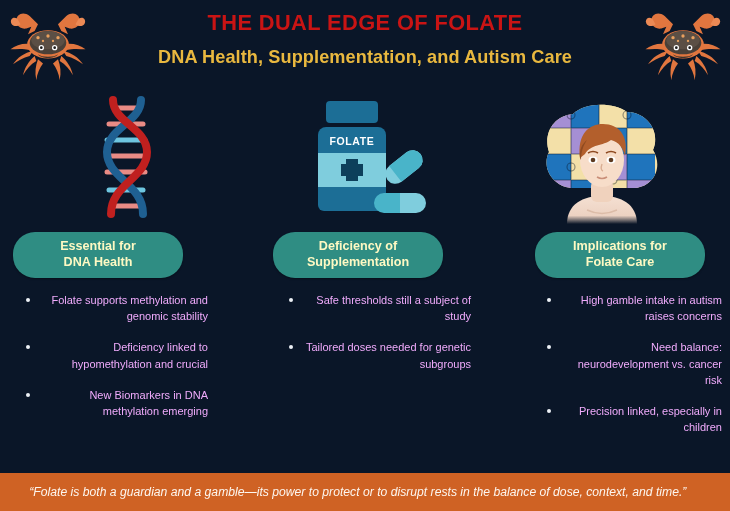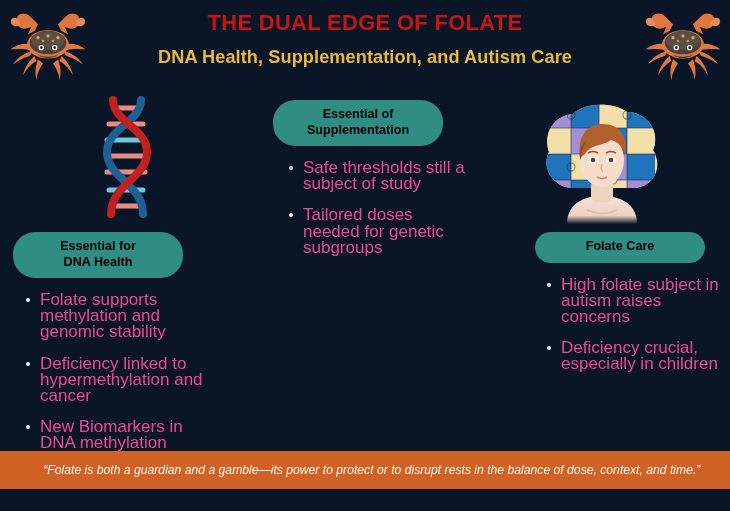--- a/index.html
+++ b/index.html
@@ -77,21 +77,21 @@
     align-items: center;
     justify-content: center;
   }
 
   .pill {
     margin: 8px auto 0;
     background: #2f8d83;
     border-radius: 22px;
     padding: 7px 10px 8px;
     text-align: center;
-    color: #000000;
+    color: #fef9c3;
     font-size: 12.6px;
     font-weight: bold;
     line-height: 15.5px;
     width: 150px;
     box-shadow: 0 1px 2px rgba(0,0,0,0.35);
   }
   .col-1 .pill { width: 150px; margin-left: 5px; }
   .col-2 .pill { width: 150px; margin-left: 28px; }
   .col-3 .pill { width: 150px; margin-left: 53px; }
 
@@ -99,49 +99,50 @@
     list-style: none;
     margin: 14px 0 0 0;
     padding: 0;
   }
   .col-1 ul.bullets { padding-left: 18px; }
   .col-2 ul.bullets { padding-left: 44px; }
   .col-3 ul.bullets { padding-left: 65px; }
 
   ul.bullets li {
     position: relative;
-    color: #ec4899;
-    font-size: 17px;
+    color: #f0abfc;
+    font-size: 11px;
     line-height: 16.2px;
     margin-bottom: 15px;
     padding-left: 14px;
     max-width: 168px;
+    text-align: right;
   }
   ul.bullets li::before {
     content: "";
     position: absolute;
     left: 0;
     top: 6px;
     width: 4px;
     height: 4px;
     border-radius: 50%;
     background: #edf1f6;
   }
 
   
   .footer {
     position: absolute;
     left: 0;
-    top: 451px;
+    top: 473px;
     width: 730px;
     height: 38px;
     background: #cf6224;
     display: flex;
     align-items: center;
-    justify-content: flex-end;
+    justify-content: flex-start;
   }
   .footer-quote {
     color: #fdf6ef;
     font-size: 12.3px;
     font-style: italic;
     font-weight: 500;
     text-align: center;
     line-height: 16.5px;
     padding: 0 26px;
     font-family: "Liberation Sans Narrow", "Liberation Sans", sans-serif;
@@ -249,28 +250,54 @@
           <path d="M18 4 C18 26 52 32 52 56 C52 82 16 88 16 118" stroke="#c0201f" stroke-width="8"></path>
         </g>
       </svg>
     </div>
     <div class="pill">
       <div>Essential for</div>
       <div>DNA Health</div>
     </div>
     <ul class="bullets">
       <li>Folate supports methylation and genomic stability</li>
-      <li>Deficiency linked to hypermethylation and cancer</li>
+      <li>Deficiency linked to hypomethylation and crucial</li>
       <li>New Biomarkers in DNA methylation emerging</li>
     </ul>
   </div>
 
   <div class="col col-2">
+    <div class="icon-box">
+      <svg width="130" height="126" viewBox="0 0 130 126">
+
+        <rect x="26" y="6" width="52" height="22" rx="4" fill="#1c6e96"></rect>
+
+        <path d="M26 32 h52 a8 8 0 0 1 8 8 v18 H18 V40 a8 8 0 0 1 8 -8 z" fill="#1c6e96"></path>
+
+        <rect x="18" y="58" width="68" height="34" fill="#7fcddd"></rect>
+
+        <rect x="46" y="64" width="12" height="22" fill="#0d3f5b"></rect>
+        <rect x="41" y="69" width="22" height="12" fill="#0d3f5b"></rect>
+
+        <path d="M18 92 h68 v18 a6 6 0 0 1 -6 6 H24 a6 6 0 0 1 -6 -6 z" fill="#1c6e96"></path>
+
+        <text x="52" y="50" fill="#ffffff" font-size="10.5" font-weight="bold" text-anchor="middle" font-family="Liberation Sans, sans-serif" letter-spacing="0.6">FOLATE</text>
+
+        <g transform="rotate(-38 104 72)">
+          <rect x="83" y="62" width="42" height="20" rx="10" fill="#7fcddd"></rect>
+          <path d="M93 62 h22 a10 10 0 0 1 10 10 a10 10 0 0 1 -10 10 h-22 z" fill="#49b4c9"></path>
+        </g>
+
+        <rect x="84" y="98" width="42" height="20" rx="10" fill="#7fcddd"></rect>
+        <path d="M94 98 h-10 a10 10 0 0 0 -10 10 a10 10 0 0 0 10 10 h10 z" fill="#0d3f5b" opacity="0"></path>
+        <path d="M84 98 h16 v20 h-16 a10 10 0 0 1 -10 -10 a10 10 0 0 1 10 -10 z" fill="#49b4c9"></path>
+      </svg>
+    </div>
     <div class="pill">
-      <div>Essential of</div>
+      <div>Deficiency of</div>
       <div>Supplementation</div>
     </div>
     <ul class="bullets">
       <li>Safe thresholds still a subject of study</li>
       <li>Tailored doses needed for genetic subgroups</li>
     </ul>
   </div>
 
   <div class="col col-3">
     <div class="icon-box">
@@ -345,25 +372,27 @@
         <path d="M49 61 q5 -3 10 0" stroke="#8f4a21" stroke-width="1.6" fill="none"></path>
         <path d="M67 61 q5 -3 10 0" stroke="#8f4a21" stroke-width="1.6" fill="none"></path>
 
         <path d="M63 72 q-2 6 1 7" stroke="#d9ae93" stroke-width="1.4" fill="none"></path>
         <path d="M58 85 q5 3 10 0" stroke="#c98e78" stroke-width="1.6" fill="none"></path>
 
         <path d="M48 118 q15 7 30 0" stroke="#dcbca8" stroke-width="1.4" fill="none"></path>
       </svg>
     </div>
     <div class="pill">
+      <div>Implications for</div>
       <div>Folate Care</div>
     </div>
     <ul class="bullets">
-      <li>High folate subject in autism raises concerns</li>
-      <li>Deficiency crucial, especially in children</li>
+      <li>High gamble intake in autism raises concerns</li>
+      <li>Need balance: neurodevelopment vs. cancer risk</li>
+      <li>Precision linked, especially in children</li>
     </ul>
   </div>
 
   <div class="footer">
     <div class="footer-quote">“Folate is both a guardian and a gamble—its power to protect or to disrupt rests in the balance of dose, context, and time.”</div>
   </div>
 
 </div>
 
 </body></html>

